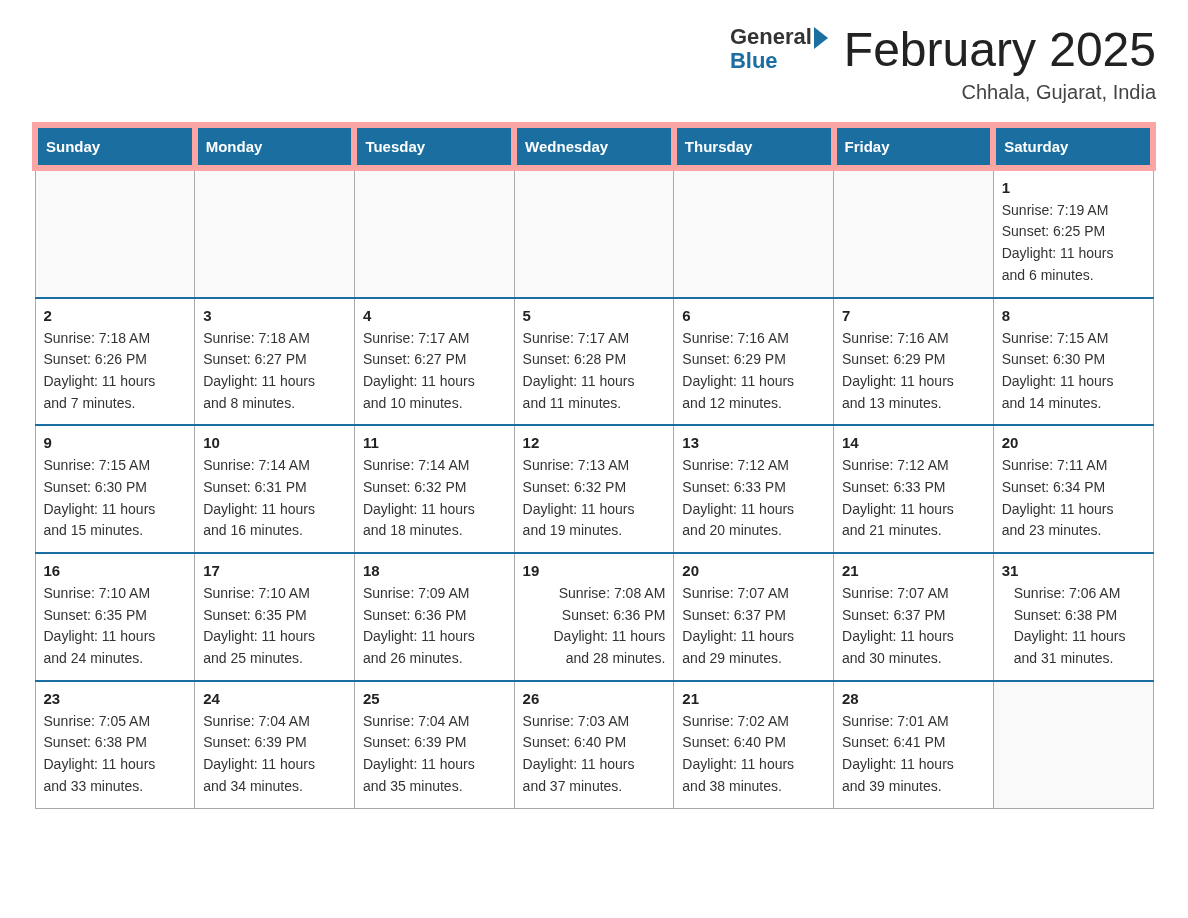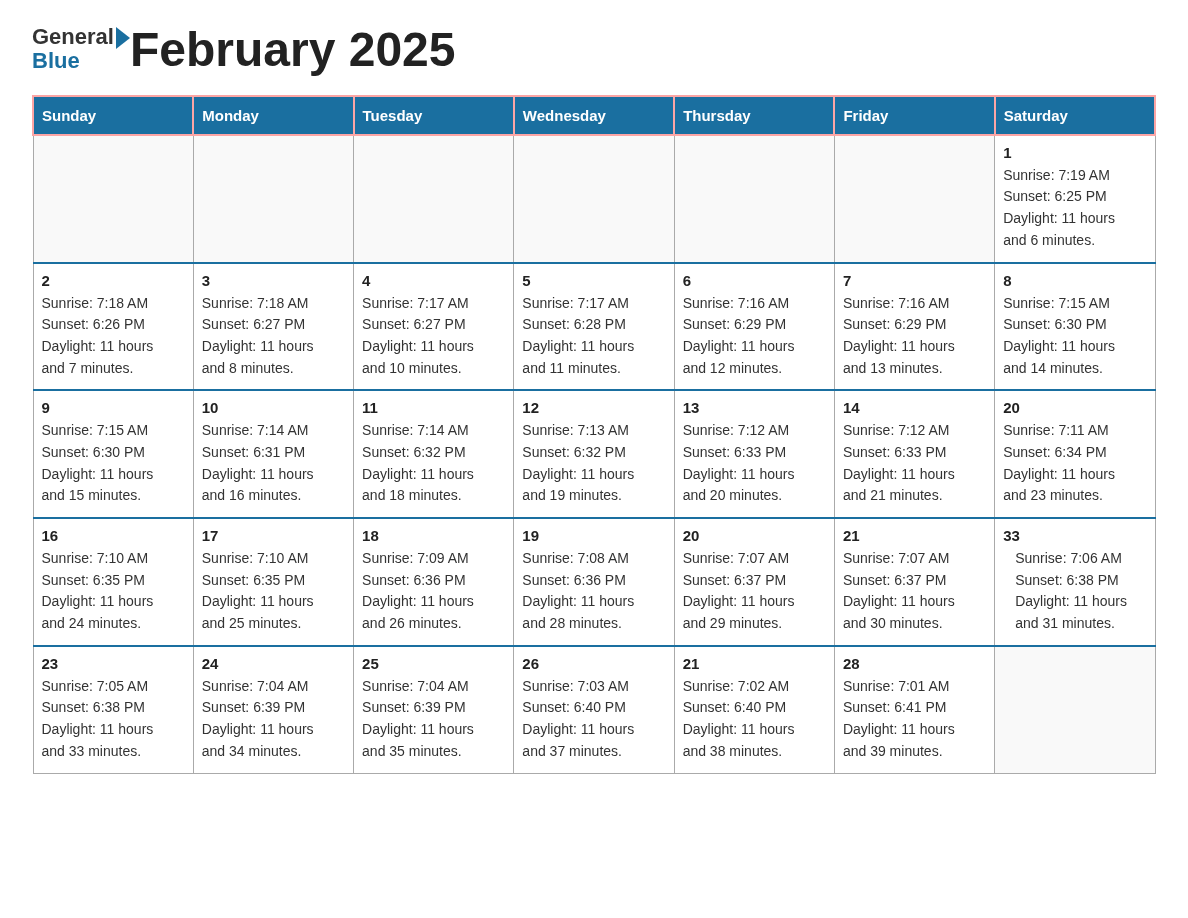--- a/index.html
+++ b/index.html
@@ -6,23 +6,24 @@
     body {
       font-family: Arial, Helvetica, sans-serif;
       background: #fff;
       color: #222;
       padding: 24px 32px;
       width: 1188px;
       min-height: 918px;
     }
     .header {
       display: flex;
-      justify-content: flex-start;
+      justify-content: flex-end;
       align-items: flex-start;
       margin-bottom: 18px;
+      gap: 16px;
     }
     .logo {
       display: flex;
       flex-direction: column;
       align-items: flex-start;
     }
     .logo-top {
       display: flex;
       align-items: center;
       gap: 0px;
@@ -45,42 +46,42 @@
       font-size: 22px;
       font-weight: bold;
       color: #1a6fa0;
       margin-top: -2px;
     }
     .title-block {
       text-align: right;
     }
     .month-title {
       font-size: 48px;
-      font-weight: bold;
+      font-weight: normal;
       color: #222;
       line-height: 1.1;
     }
     .location-title {
       font-size: 20px;
       color: #444;
       margin-top: 4px;
     }
     .calendar {
       width: 100%;
       border-collapse: collapse;
       border: 1.5px solid #555;
     }
     .calendar th {
       background-color: #1a6fa0;
       color: #fff;
       font-size: 15px;
       font-weight: 600;
       padding: 10px 8px;
       text-align: left;
-      border: 2px solid #fca5a5;
+      border: 6px solid #fca5a5;
     }
     .calendar td {
       vertical-align: top;
       padding: 8px 8px 10px 8px;
       border: 1px solid #aaa;
       width: 14.28%;
       min-height: 100px;
       height: 120px;
     }
     .day-num {
@@ -108,20 +109,21 @@
 <div class="header">
   <div class="logo">
     <div class="logo-top">
       <span class="logo-general">General</span>
       <div class="logo-arrow"></div>
     </div>
     <span class="logo-blue">Blue</span>
   </div>
   <div class="title-block">
     <div class="month-title">February 2025</div>
+    <div class="location-title">Chhala, Gujarat, India</div>
   </div>
 </div>
 
 <table class="calendar">
   <thead>
     <tr>
     <th>Sunday</th>
         <th>Monday</th>
         <th>Tuesday</th>
         <th>Wednesday</th>
@@ -265,41 +267,41 @@
         </td>
         <td>
           <span class="day-num">18</span>
           <div class="day-info" style="white-space: pre-line;">Sunrise: 7:09 AM
 Sunset: 6:36 PM
 Daylight: 11 hours
 and 26 minutes.</div>
         </td>
         <td>
           <span class="day-num">19</span>
-          <div class="day-info" style="white-space: pre-line;">Sunrise: 7:08 AM
+          <div class="day-info" style="white-space: pre-line; text-align: right;">Sunrise: 7:08 AM
 Sunset: 6:36 PM
 Daylight: 11 hours
 and 28 minutes.</div>
         </td>
         <td>
           <span class="day-num">20</span>
           <div class="day-info" style="white-space: pre-line;">Sunrise: 7:07 AM
 Sunset: 6:37 PM
 Daylight: 11 hours
 and 29 minutes.</div>
         </td>
         <td>
           <span class="day-num">21</span>
           <div class="day-info" style="white-space: pre-line;">Sunrise: 7:07 AM
 Sunset: 6:37 PM
 Daylight: 11 hours
 and 30 minutes.</div>
         </td>
         <td>
-          <span class="day-num">33</span>
+          <span class="day-num">31</span>
           <div class="day-info" style="white-space: pre-line; margin-left: 12px;">Sunrise: 7:06 AM
 Sunset: 6:38 PM
 Daylight: 11 hours
 and 31 minutes.</div>
         </td>
       </tr>
       <tr class="week-row">
         <td>
           <span class="day-num">23</span>
           <div class="day-info" style="white-space: pre-line;">Sunrise: 7:05 AM

